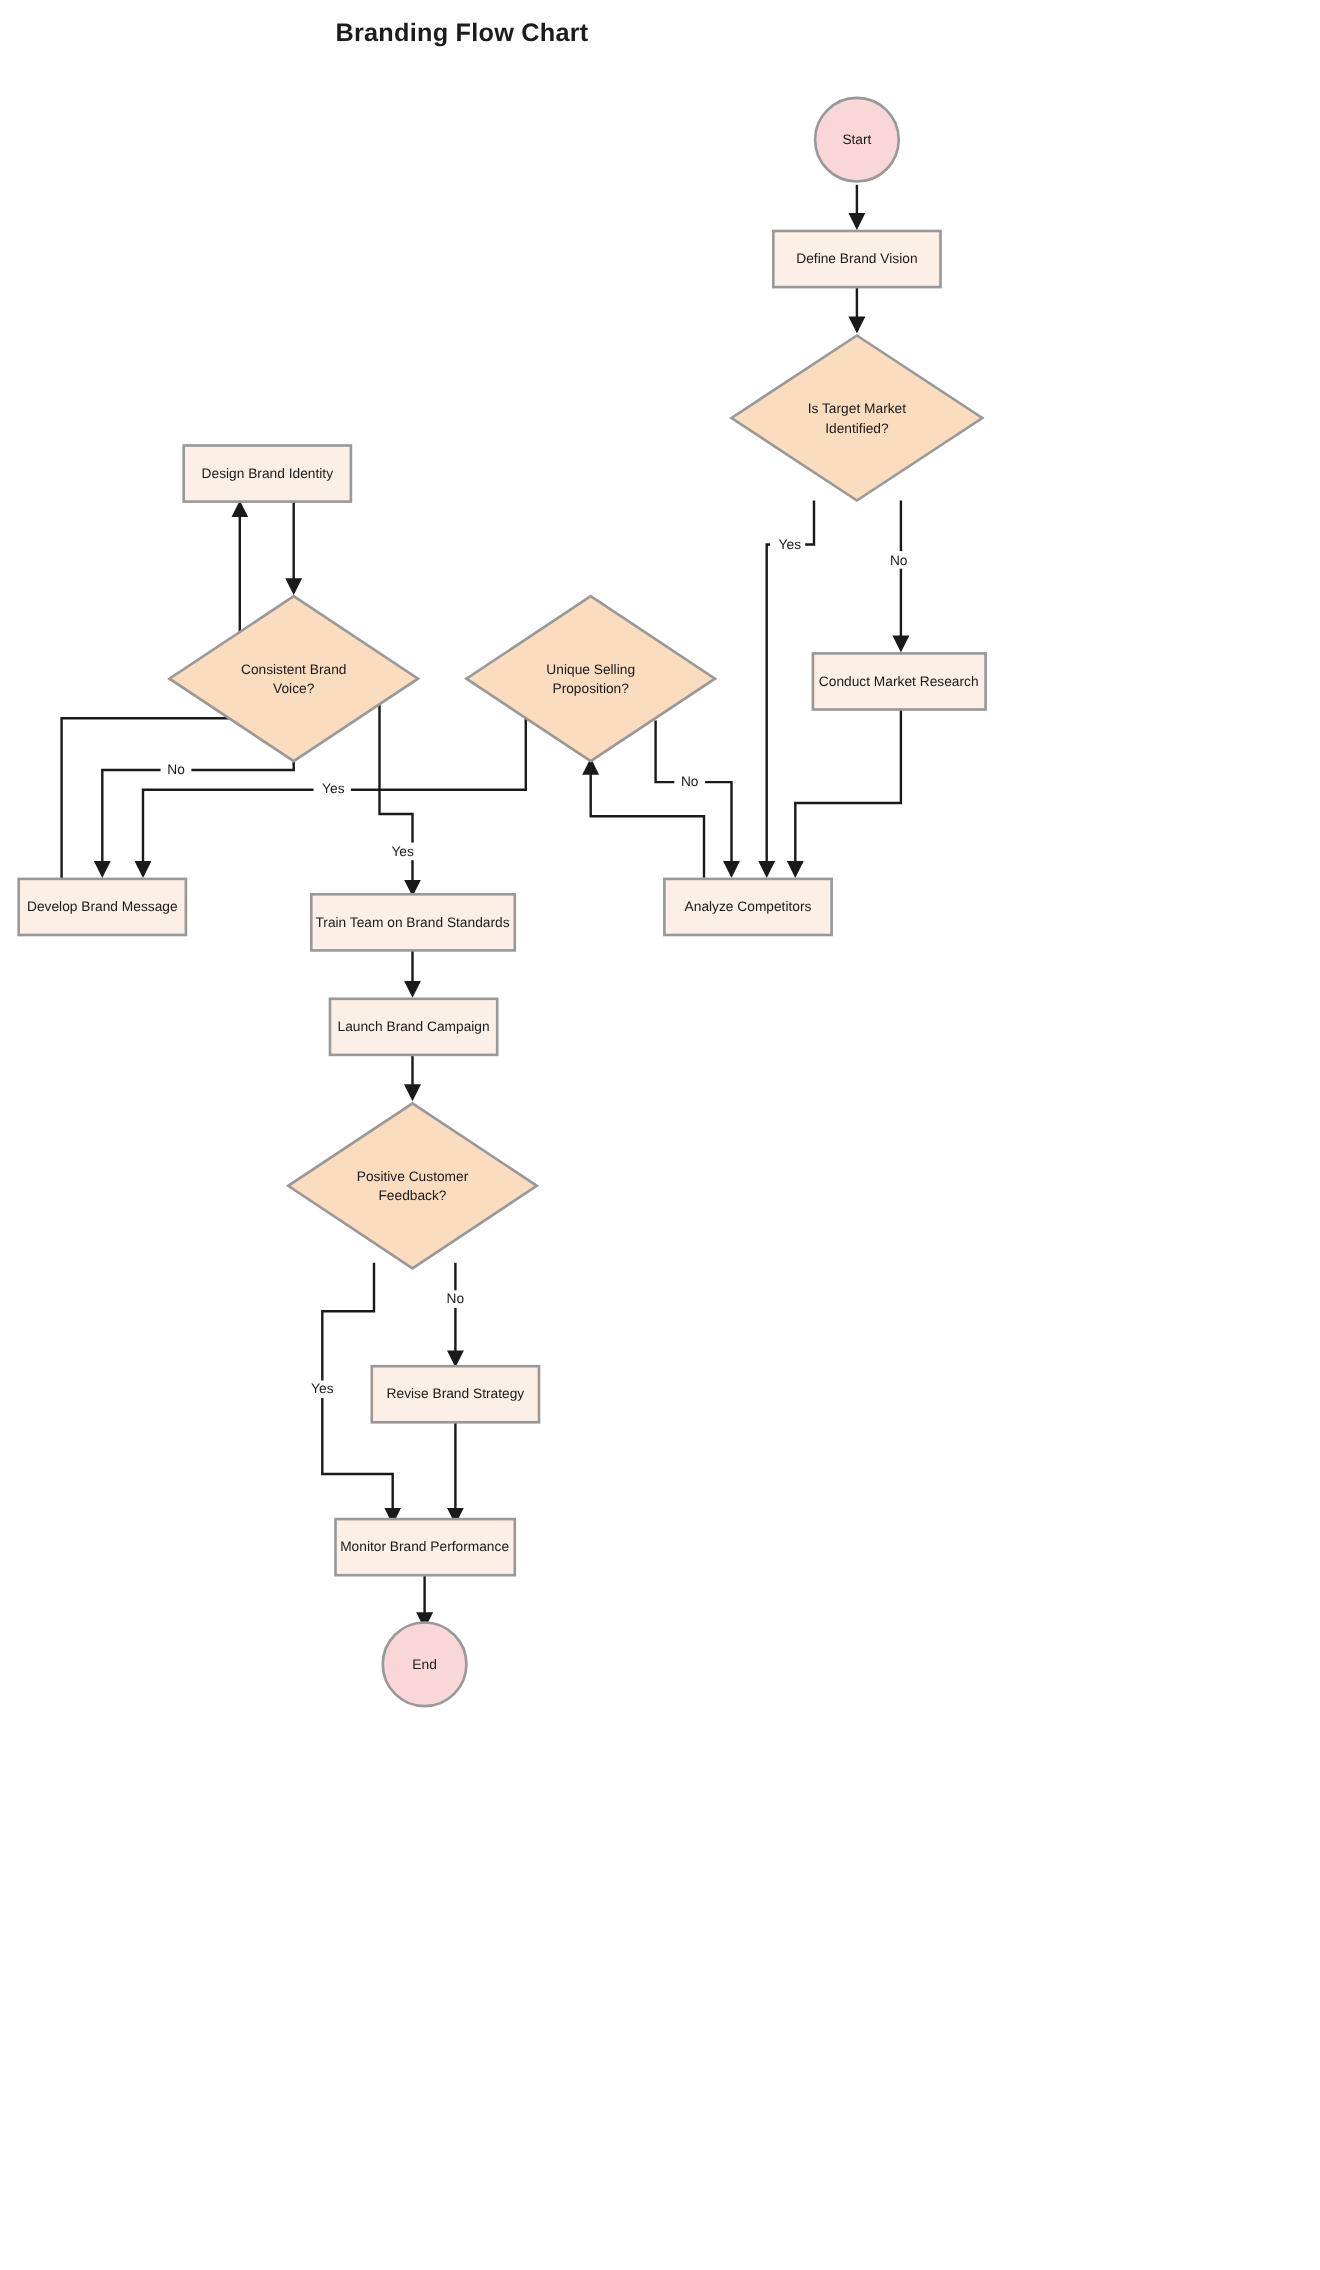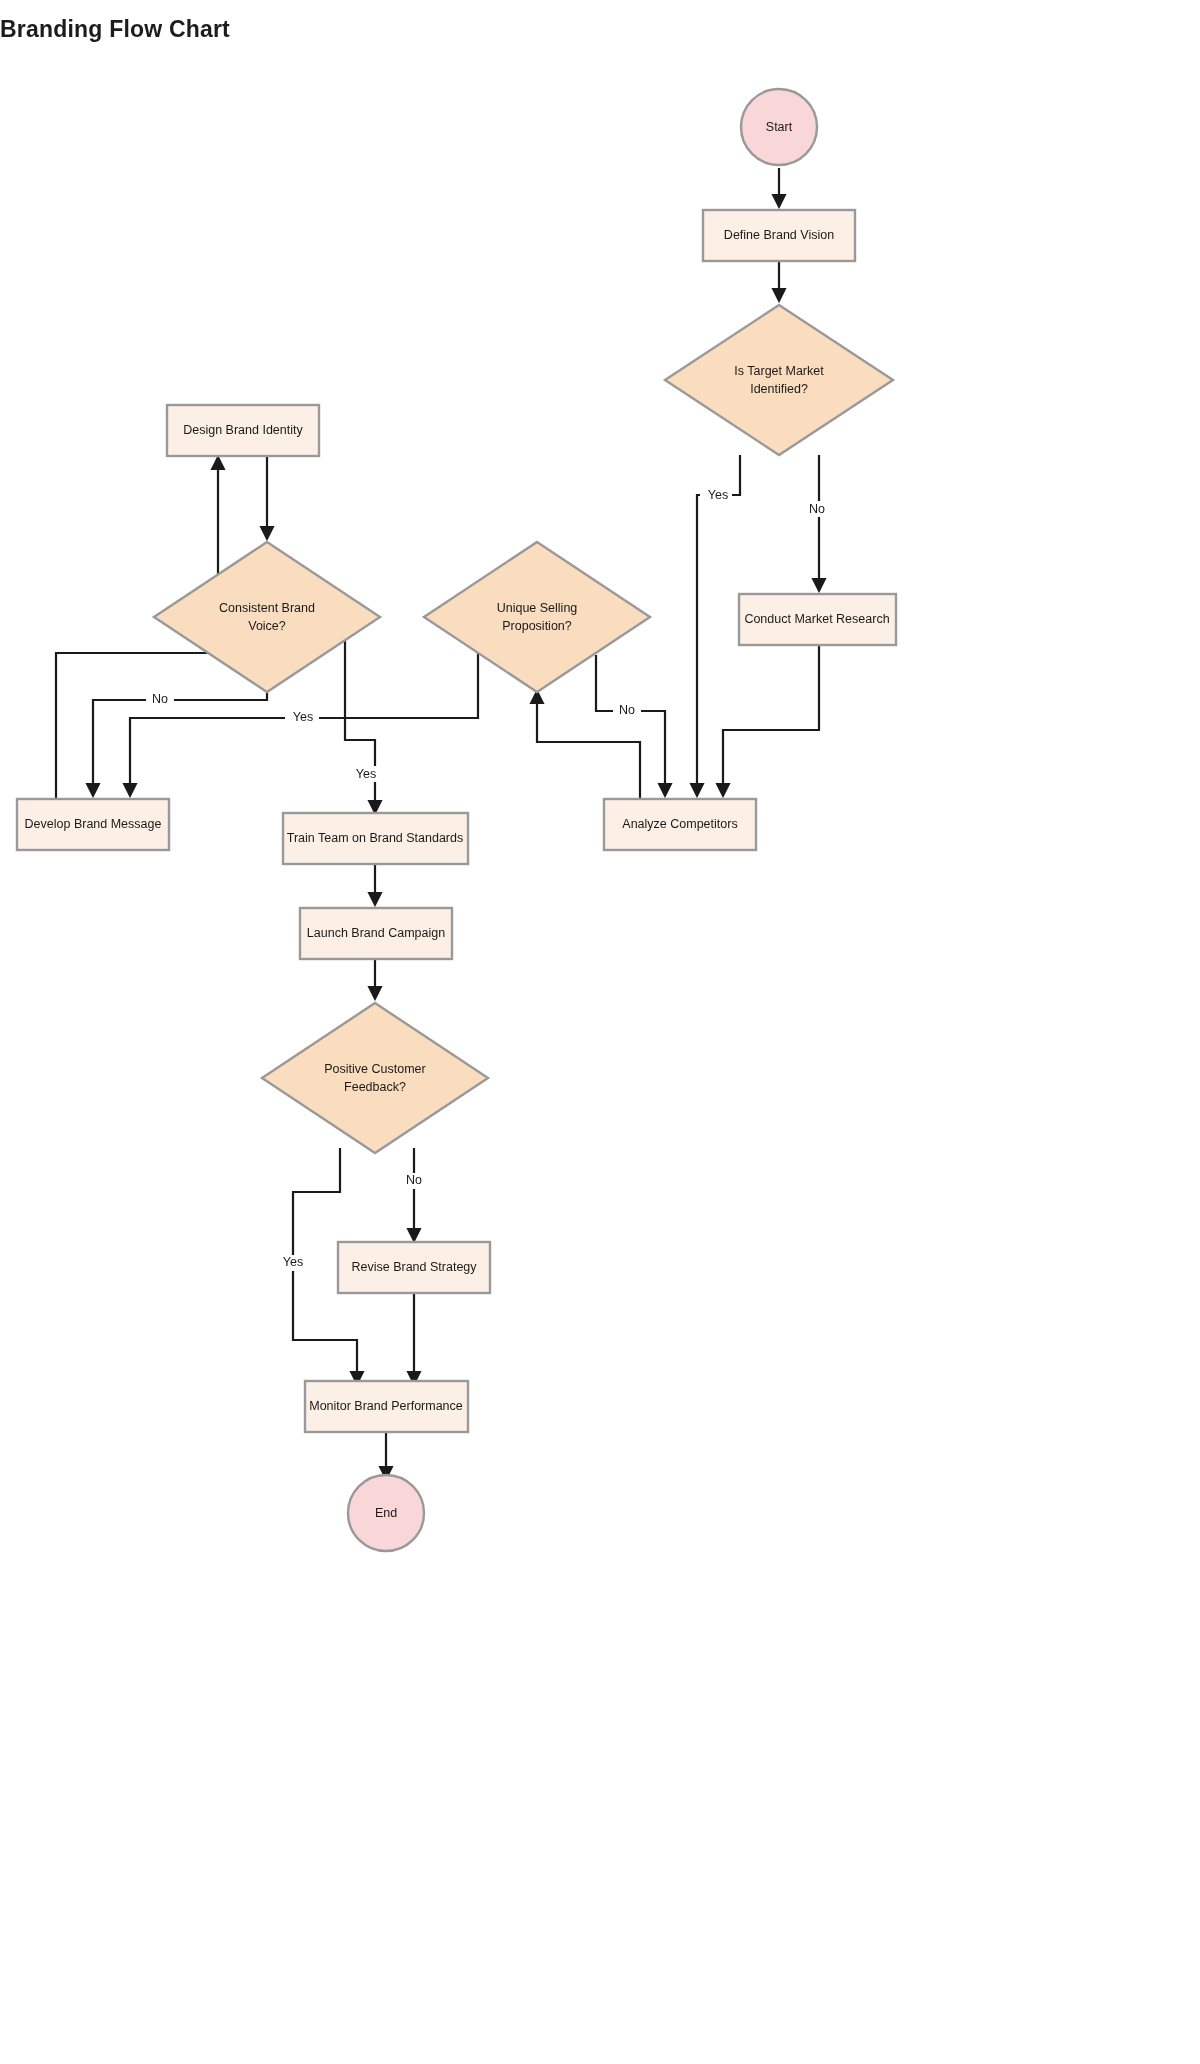--- a/index.html
+++ b/index.html
@@ -12,20 +12,21 @@
     height: 2064px;
     font-family: "Liberation Sans", sans-serif;
     position: relative;
     overflow: hidden;
   }
   #chart-title {
     position: absolute;
     top: 16px;
     left: 0;
     width: 840px;
+    text-align: center;
     font-size: 23px;
     font-weight: bold;
     color: #1c1c1c;
     letter-spacing: 0.2px;
   }
   #flow-svg {
     position: absolute;
     top: 0;
     left: 0;
   }

